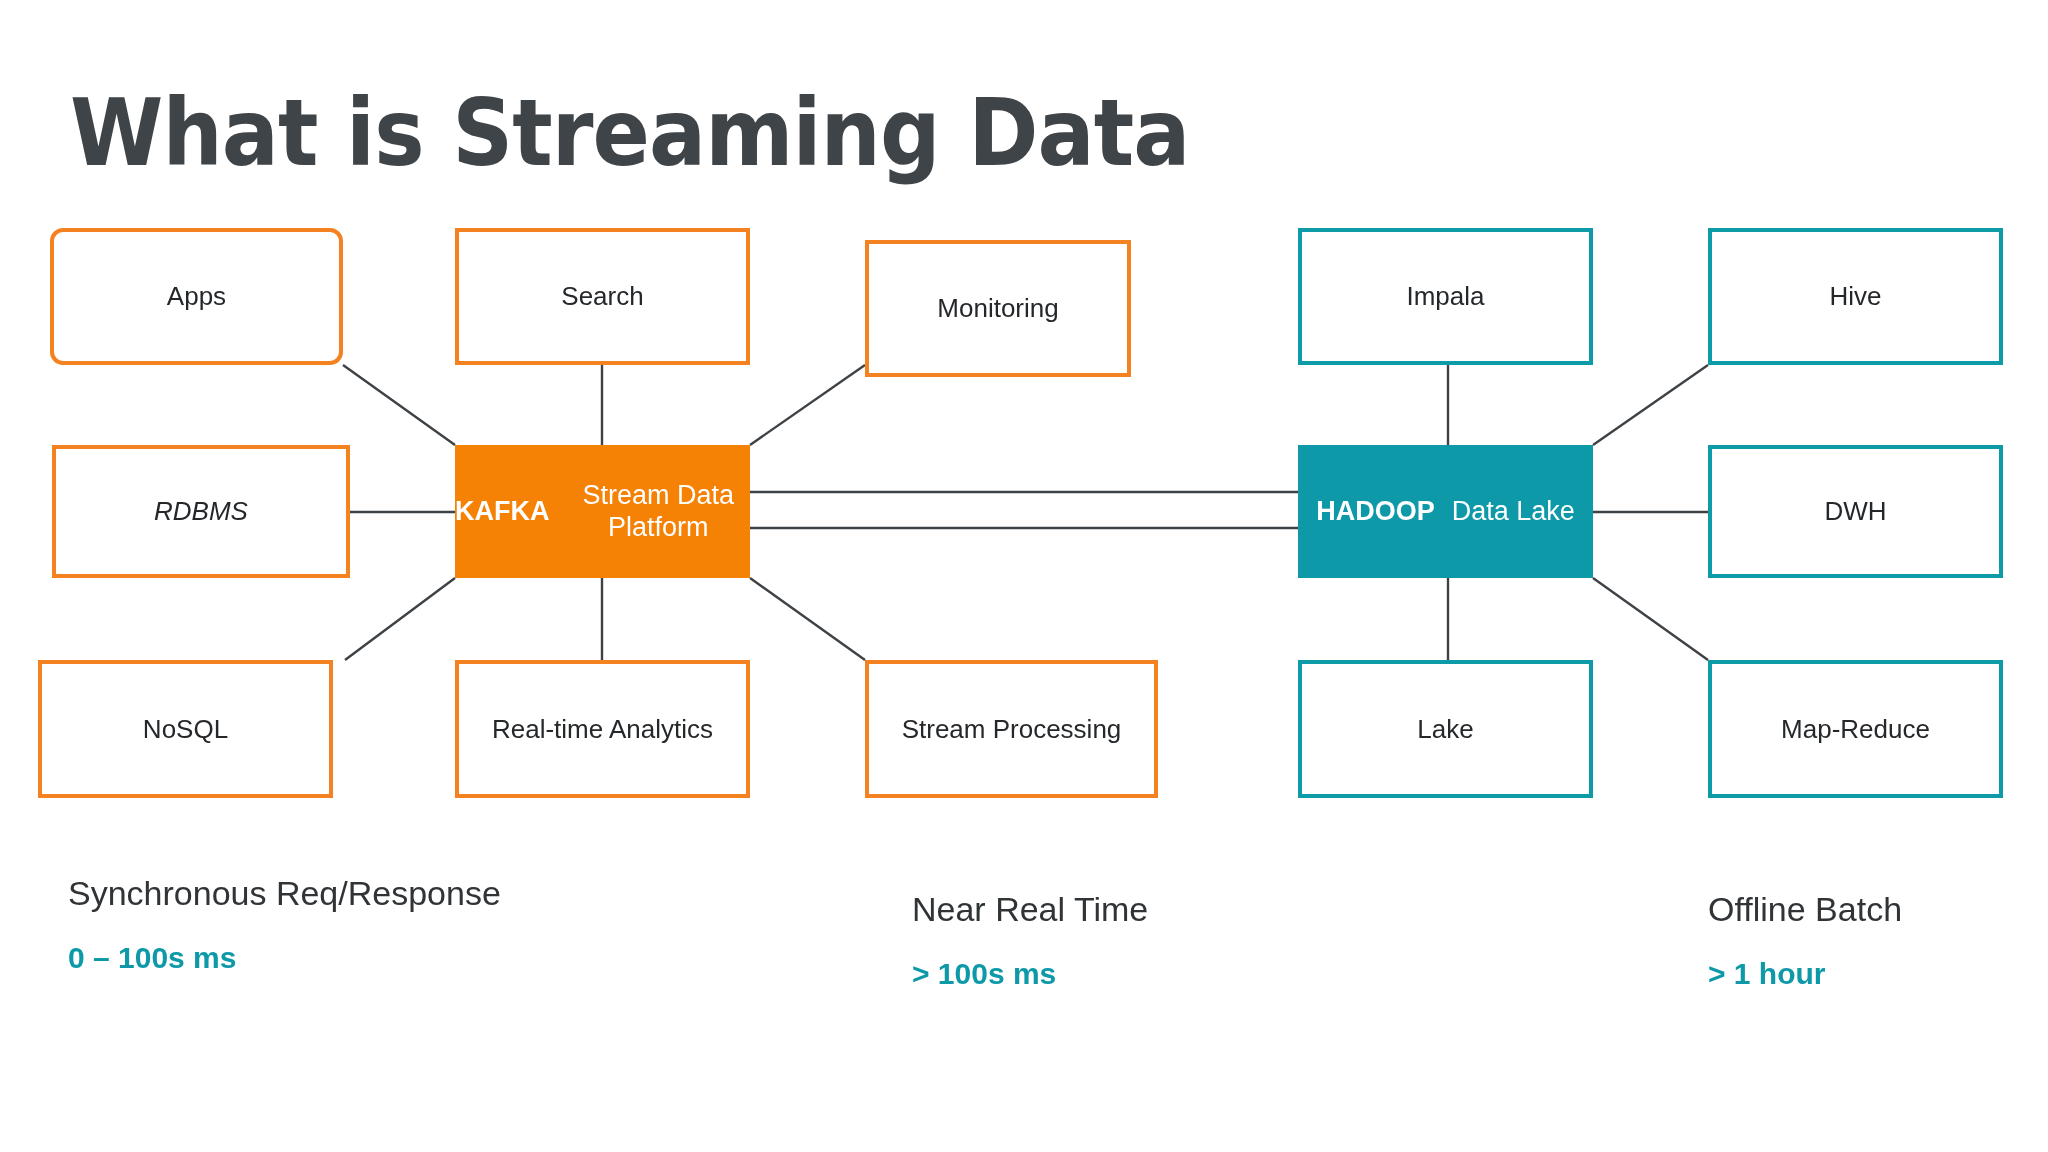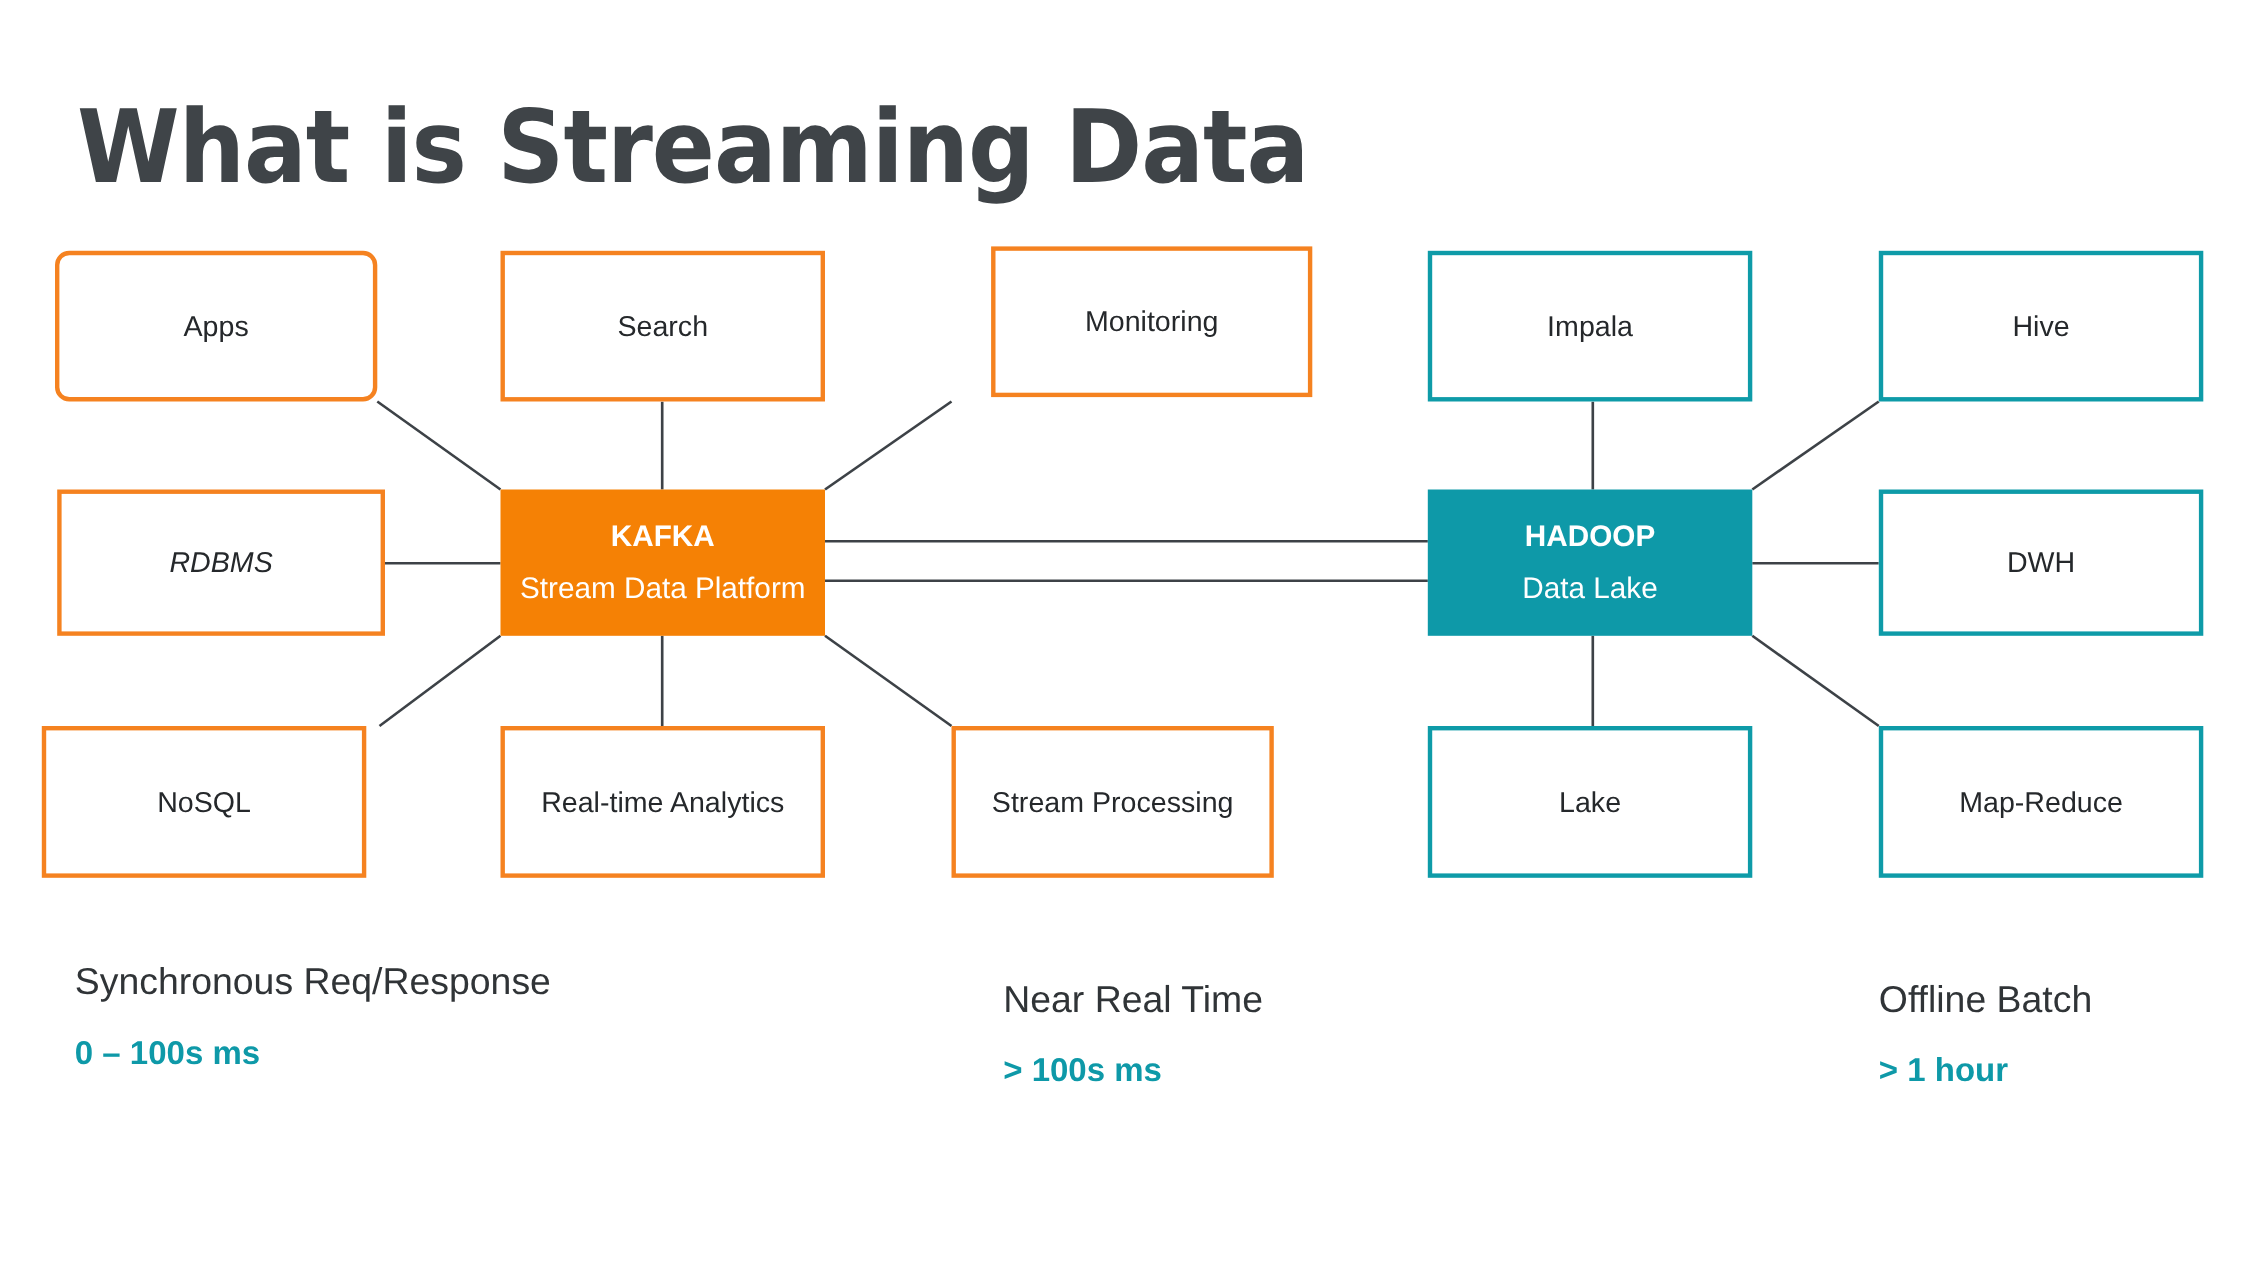--- a/index.html
+++ b/index.html
@@ -67,21 +67,21 @@
     line-height: 1.25;
   }
   .node.outline-orange {
     border: 4px solid #F58220;
   }
   .node.outline-teal {
     border: 4px solid #0E9BA8;
   }
   .node.hub {
     border: none;
-    flex-direction: column;
+    flex-direction: row;
     justify-content: center;
     gap: 17px;
   }
   .node.hub-orange { background: #F58105; }
   .node.hub-teal  { background: #0E99A8; }
   .node.hub .hub-title {
     font-size: 27px;
     font-weight: bold;
     color: #ffffff;
     line-height: 1.15;
@@ -140,21 +140,21 @@
   </svg>
 
   <div class="node outline-orange" style="left:50px;  top:228px; width:293px; height:137px;border-radius:13px;">
     <span class="node-label">Apps</span>
   </div>
 
   <div class="node outline-orange" style="left:455px; top:228px; width:295px; height:137px;">
     <span class="node-label">Search</span>
   </div>
 
-  <div class="node outline-orange" style="left:865px; top:224px; width:292px; height:137px;margin-left:36px;">
+  <div class="node outline-orange" style="left:865px; top:240px; width:266px; height:137px;">
     <span class="node-label">Monitoring</span>
   </div>
 
   <div class="node outline-orange" style="left:52px;  top:445px; width:298px; height:133px;font-style:italic;">
     <span class="node-label">RDBMS</span>
   </div>
 
   <div class="node outline-orange" style="left:38px;  top:660px; width:295px; height:138px;">
     <span class="node-label">NoSQL</span>
   </div>

